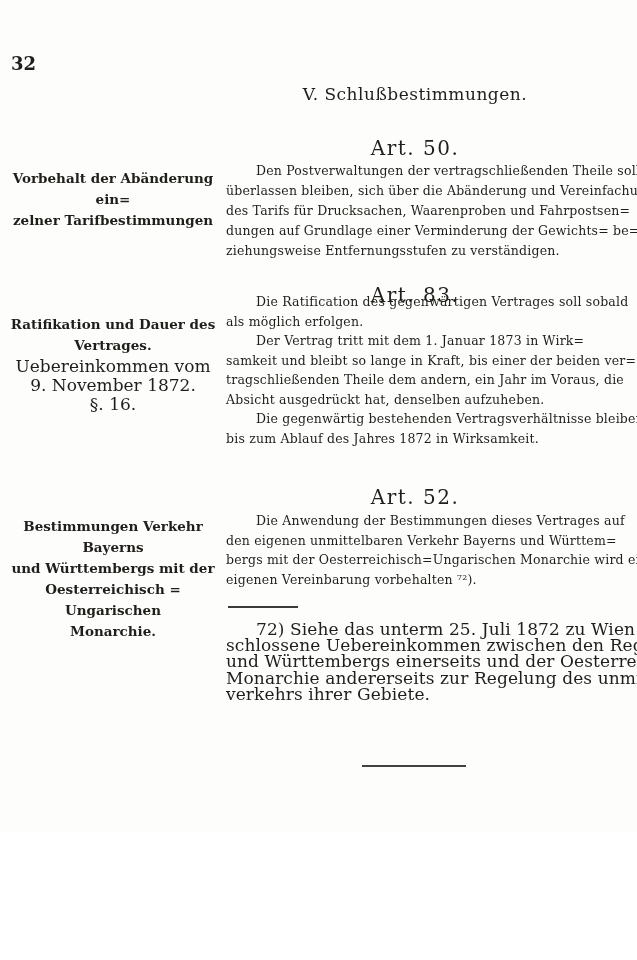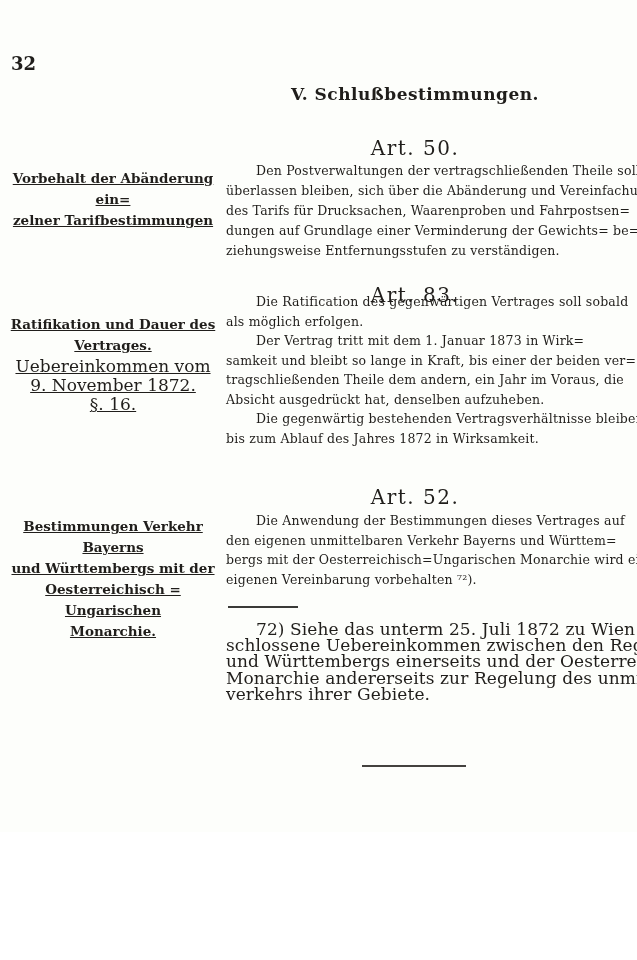--- a/index.html
+++ b/index.html
@@ -22,37 +22,36 @@
     font-size: 18px;
     font-weight: bold;
   }
   .section-heading {
     position: absolute;
     left: 218px;
     top: 84px;
     width: 394px;
     text-align: center;
     font-size: 17px;
-    font-weight: bold;
+    font-weight: normal;
     letter-spacing: 0.5px;
   }
   .art-heading {
     position: absolute;
     left: 218px;
     width: 394px;
     text-align: center;
     font-size: 20px;
     letter-spacing: 1.5px;
   }
   .margin-note {
     position: absolute;
     left: 8px;
     width: 210px;
     text-align: center;
-    text-decoration: underline;
   }
   .margin-note .note-title {
     font-size: 13.5px;
     font-weight: bold;
     line-height: 21px;
     white-space: pre-line;
   }
   .margin-note .note-subtitle {
     font-size: 17px;
     line-height: 19px;

